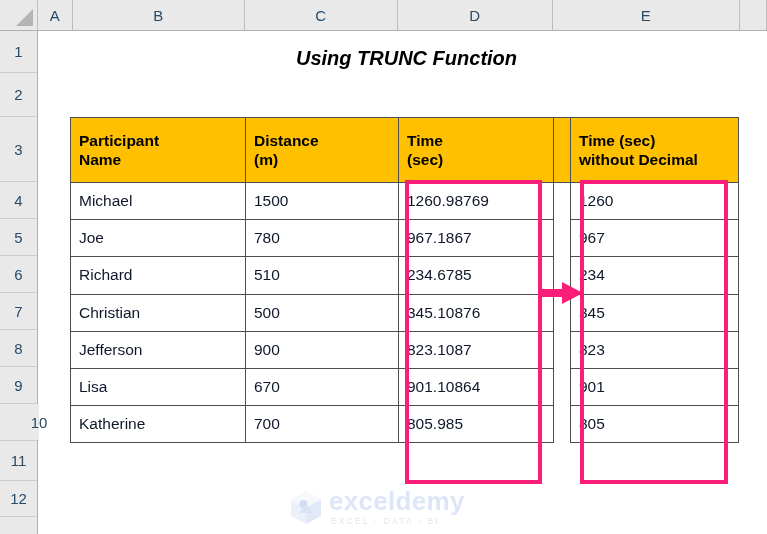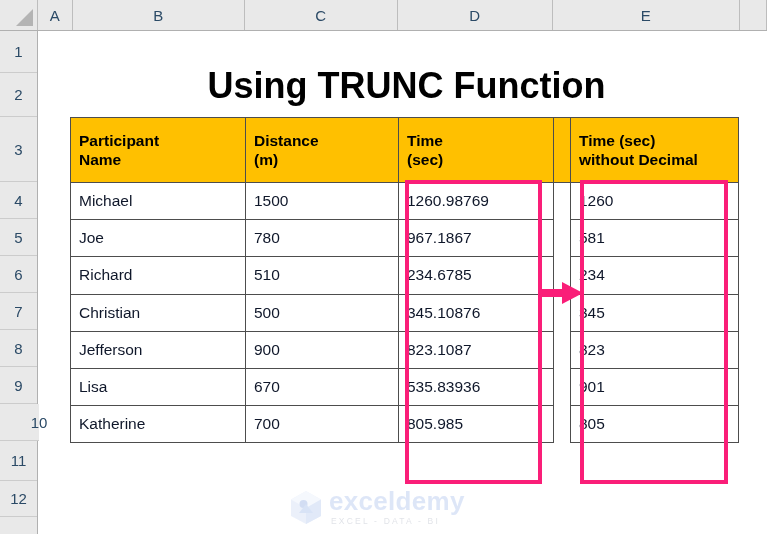--- a/index.html
+++ b/index.html
@@ -93,25 +93,25 @@
   }
 
   
   .sheet-title {
     position: absolute;
     left: 73px; top: 36px;
     width: 667px; height: 44px;
     display: flex;
     align-items: center;
     justify-content: center;
-    font-size: 36px;
+    font-size: 20px;
     font-weight: bold;
+    font-style: italic;
     color: #000000;
     white-space: nowrap;
-    margin-top: 28px;
   }
 
   
   .tbl {
     position: absolute;
     left: 70px; top: 117px;
     border-collapse: collapse;
     table-layout: fixed;
     background: #ffffff;
   }
@@ -242,21 +242,21 @@
           <td class="c-dist">1500</td>
           <td class="c-time">1260.98769</td>
           <td class="c-gap gap-cell"></td>
           <td class="c-trunc">1260</td>
         </tr>
         <tr>
           <td class="c-name">Joe</td>
           <td class="c-dist">780</td>
           <td class="c-time">967.1867</td>
           <td class="c-gap gap-cell"></td>
-          <td class="c-trunc">581</td>
+          <td class="c-trunc">967</td>
         </tr>
         <tr>
           <td class="c-name">Richard</td>
           <td class="c-dist">510</td>
           <td class="c-time">234.6785</td>
           <td class="c-gap gap-cell"></td>
           <td class="c-trunc">234</td>
         </tr>
         <tr>
           <td class="c-name">Christian</td>
@@ -268,21 +268,21 @@
         <tr>
           <td class="c-name">Jefferson</td>
           <td class="c-dist">900</td>
           <td class="c-time">823.1087</td>
           <td class="c-gap gap-cell"></td>
           <td class="c-trunc">823</td>
         </tr>
         <tr>
           <td class="c-name">Lisa</td>
           <td class="c-dist">670</td>
-          <td class="c-time">535.83936</td>
+          <td class="c-time">901.10864</td>
           <td class="c-gap gap-cell"></td>
           <td class="c-trunc">901</td>
         </tr>
         <tr>
           <td class="c-name">Katherine</td>
           <td class="c-dist">700</td>
           <td class="c-time">805.985</td>
           <td class="c-gap gap-cell"></td>
           <td class="c-trunc">805</td>
         </tr>

